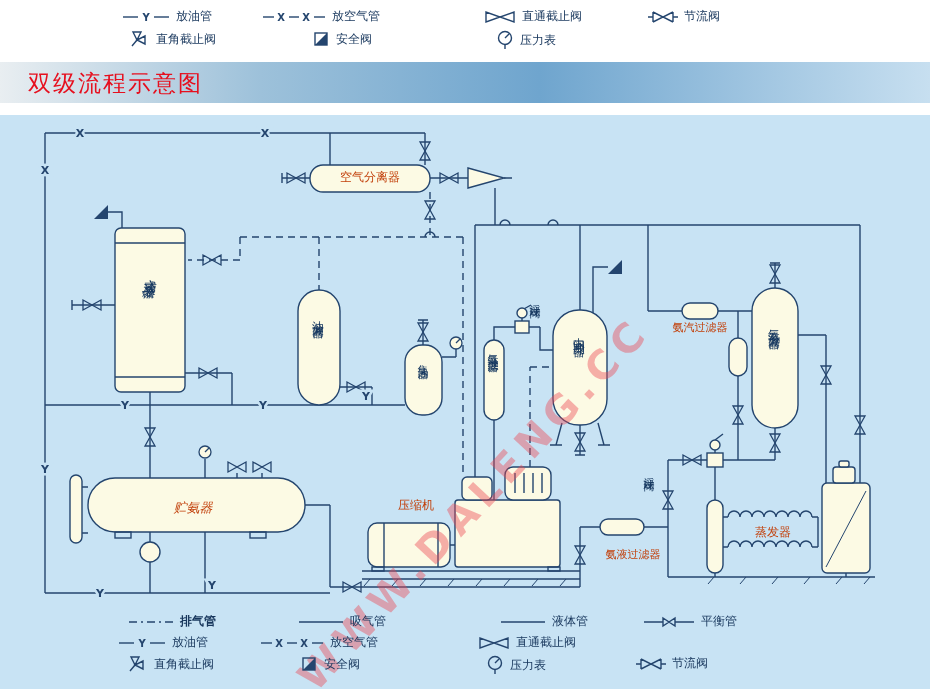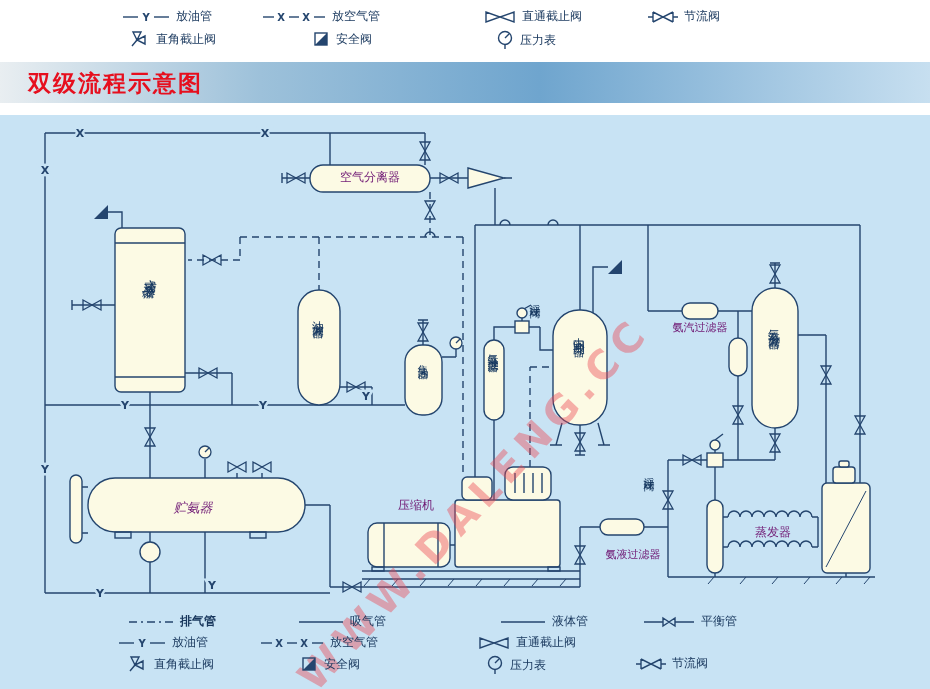--- a/index.html
+++ b/index.html
@@ -8,32 +8,32 @@
   
   .legend-item{position:absolute;display:flex;align-items:center;gap:6px;
                font-size:12px;color:#17365c;white-space:nowrap;}
   .legend-item svg{display:block;}
   .lg-stroke{stroke:#24456e;stroke-width:1.4;fill:none;}
   .lg-fill{fill:#24456e;stroke:none;}
   .lm{font-size:10px;font-weight:bold;fill:#24456e;text-anchor:middle;}
   
   .band{position:absolute;left:0;top:62px;width:930px;height:41px;
         background:linear-gradient(90deg,#e9eef1 0%,#9dc1da 28%,#6fa5ce 58%,#c7dff0 100%);}
-  .title{position:absolute;left:28px;top:6px;font-size:23px;font-weight:bold;color:#e60f1e;
+  .title{position:absolute;left:28px;top:6px;font-size:23px;font-weight:normal;color:#e60f1e;
          letter-spacing:2px;}
   
   .diagram{position:absolute;left:0;top:115px;width:930px;height:574px;background:#c8e3f4;}
   .diagram svg.main{position:absolute;left:0;top:0;}
   .p{stroke:#24456e;stroke-width:1.4;fill:none;}
   .pt{stroke:#24456e;stroke-width:1;fill:none;}
   .pd{stroke:#24456e;stroke-width:1.4;fill:none;stroke-dasharray:7 5;}
   .cp{fill:#fcfae4;stroke:#24456e;stroke-width:1.4;}
   .mark{font-size:11px;font-weight:bold;fill:#24456e;text-anchor:middle;dominant-baseline:central;
         paint-order:stroke;stroke:#c8e3f4;stroke-width:5px;}
-  .hlabel{position:absolute;color:#701a75;text-align:center;line-height:1.1;}
+  .hlabel{position:absolute;color:#c2410c;text-align:center;line-height:1.1;}
   .vlabel{position:absolute;color:#14365e;writing-mode:vertical-rl;text-orientation:upright;
           letter-spacing:2px;line-height:1;}
   .f13{font-size:13px;font-style:italic;} .f12{font-size:12px;} .f11{font-size:11px;}
   .watermark{position:absolute;left:195px;top:365px;width:560px;height:50px;text-align:center;
              transform:rotate(-47deg);font-size:40px;font-weight:bold;letter-spacing:7px;
              color:rgba(236,70,82,0.42);pointer-events:none;}
 </style>
 </head>
 <body>
 

